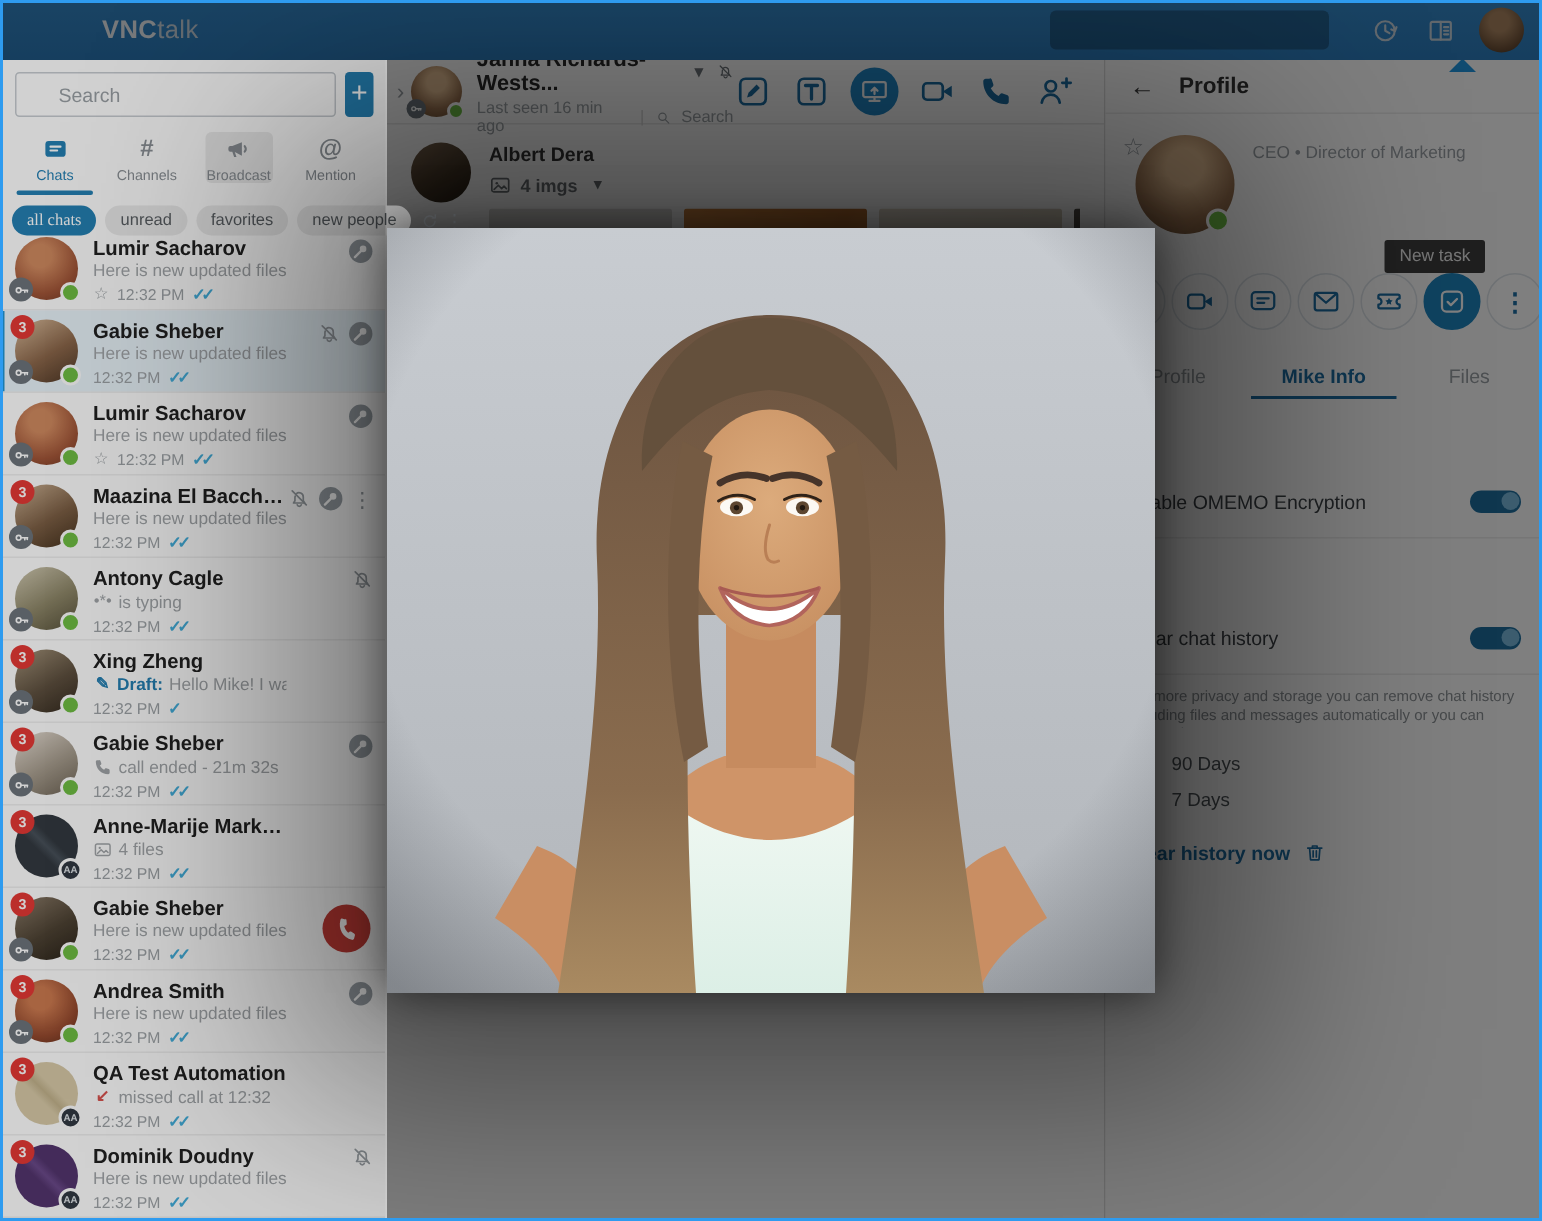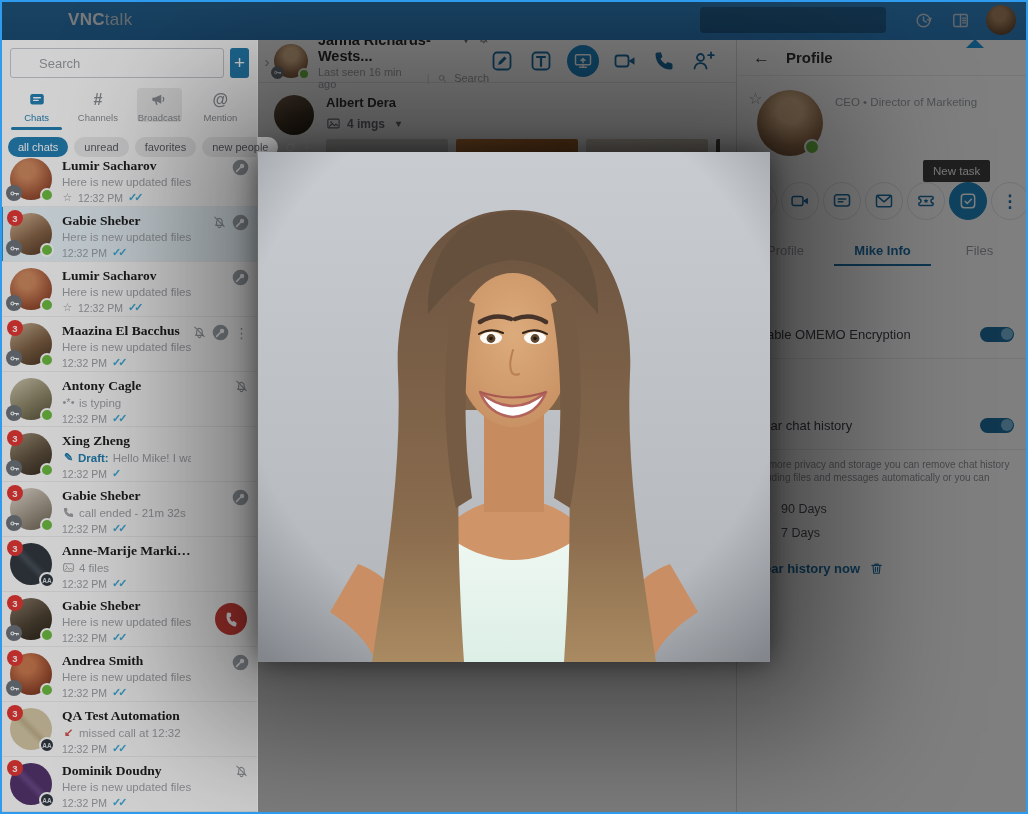--- a/index.html
+++ b/index.html
@@ -51,21 +51,21 @@
   .s-tab .ic { width:18px; height:18px; font-size:16px; font-weight:700; }
   .s-tab .lbl { font-size:9.5px; }
   .s-tab.active { color:#2581b4; }
   .s-tab.active::after { content:""; position:absolute; left:5px; right:5px; bottom:-2px;
     height:3px; background:#2581b4; border-radius:2px; }
   .s-tab.tile::before { content:""; position:absolute; top:2px; left:8px; right:8px; bottom:6px;
     background:#ededed; border-radius:4px; z-index:-1; }
   .s-chips { display:flex; align-items:center; gap:6px; padding:9px 8px 8px 8px; }
   .chip { font-size:11px; padding:4px 10px; border-radius:12px; background:#ececec; color:#5a5f63;
     white-space:nowrap; }
-  .chip.active { background:#2581b4; color:#fff; }
+  .chip.active { background:#2581b4; color:#fff;font-family:Liberation Serif, serif; }
   .s-chips .tail { margin-left:auto; display:flex; align-items:center; gap:3px; color:#8a8f94; }
   .s-chips .tail .ic { width:13px; height:13px; font-size:13px; }
   #chat-list { position:absolute; left:0; right:0; top:112px; bottom:0; overflow:hidden; }
   .crow { position:relative; height:55px; border-bottom:1px solid #f0f0f0; padding:6px 8px 0 10px; }
   .crow.selected { background:#eaf4fb; box-shadow:inset 3px 0 0 #2196d3; }
   .c-av { position:absolute; left:10px; top:6px; width:42px; height:42px; border-radius:50%; }
   .av-lumir  { background:radial-gradient(circle at 40% 30%, #d08a60 20%, #a05538 65%, #713a26); }
   .av-gabie  { background:linear-gradient(150deg,#c2a384 15%,#8a664a 55%,#4e3827); }
   .av-maazina{ background:linear-gradient(150deg,#b59a7d 15%,#7c5f45 55%,#46331f); }
   .av-antony { background:linear-gradient(150deg,#c4bda4 10%,#8d8668 55%,#59533c); }
@@ -84,21 +84,21 @@
   .c-key { position:absolute; left:-4px; bottom:-1px; width:16px; height:16px; border-radius:50%;
     background:#6d757c; color:#fff; display:flex; align-items:center; justify-content:center; }
   .c-key .ic { width:11px; height:11px; }
   .c-dot { position:absolute; right:-2px; bottom:-2px; width:14px; height:14px; border-radius:50%;
     background:#6fbf44; border:2px solid #fff; }
   .c-aa { position:absolute; right:-3px; bottom:-3px; width:16px; height:16px; border-radius:50%;
     background:#333a44; color:#e1e6ea; font-size:6.5px; font-weight:700; border:2px solid #fff;
     display:flex; align-items:center; justify-content:center; }
   .c-main { margin-left:52px; padding-right:58px; }
   .c-name { font-size:13.5px; font-weight:700; color:#222; white-space:nowrap; overflow:hidden;
-    text-overflow:ellipsis;font-family:Liberation Serif, serif; }
+    text-overflow:ellipsis; }
   .c-sub { font-size:11.5px; color:#a3a7aa; margin-top:2px; white-space:nowrap; overflow:hidden;
     text-overflow:ellipsis; display:flex; align-items:center; gap:4px; }
   .c-sub .ic { width:13px; height:13px; font-size:11px; flex:none; }
   .c-sub .draft { color:#2581b4; font-weight:600; display:inline-flex; align-items:center; gap:3px; }
   .c-sub .red { color:#d9534f; font-weight:700; }
   .c-meta { font-size:10.5px; color:#9fa4a8; margin-top:3px; display:flex; align-items:center; gap:5px; }
   .c-meta .ic { width:11px; height:11px; font-size:11px; }
   .checks { color:#45b0dd; font-size:11px; letter-spacing:-3px; padding-right:3px; font-weight:700; }
   .c-icons { position:absolute; top:7px; right:8px; display:flex; align-items:center; gap:5px;
     color:#9aa0a5; }
@@ -111,21 +111,21 @@
   
   #middle { position:absolute; left:258px; top:40px; width:479px; bottom:0; background:#fff;
     border-right:1px solid #dcdcdc; }
   .m-head { height:43px; border-bottom:1px solid #e8e8e8; display:flex; align-items:center;
     position:relative; padding-left:4px; }
   .m-collapse { width:12px; color:#9aa0a5; font-size:15px; text-align:center; }
   .m-av { position:relative; width:34px; height:34px; border-radius:50%; margin-left:2px; flex:none; }
   .m-av .c-key { width:13px; height:13px; left:-3px; bottom:-1px; } .m-av .c-key .ic{width:9px;height:9px;}
   .m-av .c-dot { width:12px; height:12px; }
   .m-titleblock { margin-left:10px; min-width:0; }
-  .m-title { display:flex; align-items:flex-start; gap:6px; font-size:14.5px; font-weight:700; color:#2b2b2b; }
+  .m-title { display:flex; align-items:center; gap:6px; font-size:14.5px; font-weight:700; color:#2b2b2b; }
   .m-title .ic { width:14px; height:14px; color:#6f757a; font-size:11px; }
   .m-sub { display:flex; align-items:center; gap:7px; font-size:11px; color:#9ea4a8; margin-top:2px; }
   .m-sub .sep { color:#d5d5d5; }
   .m-sub .ic { width:11px; height:11px; }
   .m-icons { margin-left:auto; display:flex; align-items:center; gap:13px; padding-right:20px;
     color:#1d6fa5; }
   .m-icons .cicon { width:26px; height:26px; display:flex; align-items:center; justify-content:center; }
   .m-icons .cicon .ic { width:24px; height:24px; }
   .m-icons .cicon.primary { width:32px; height:32px; border-radius:50%; background:#2089c9; color:#fff; }
   .m-icons .cicon.primary .ic { width:20px; height:20px; }

